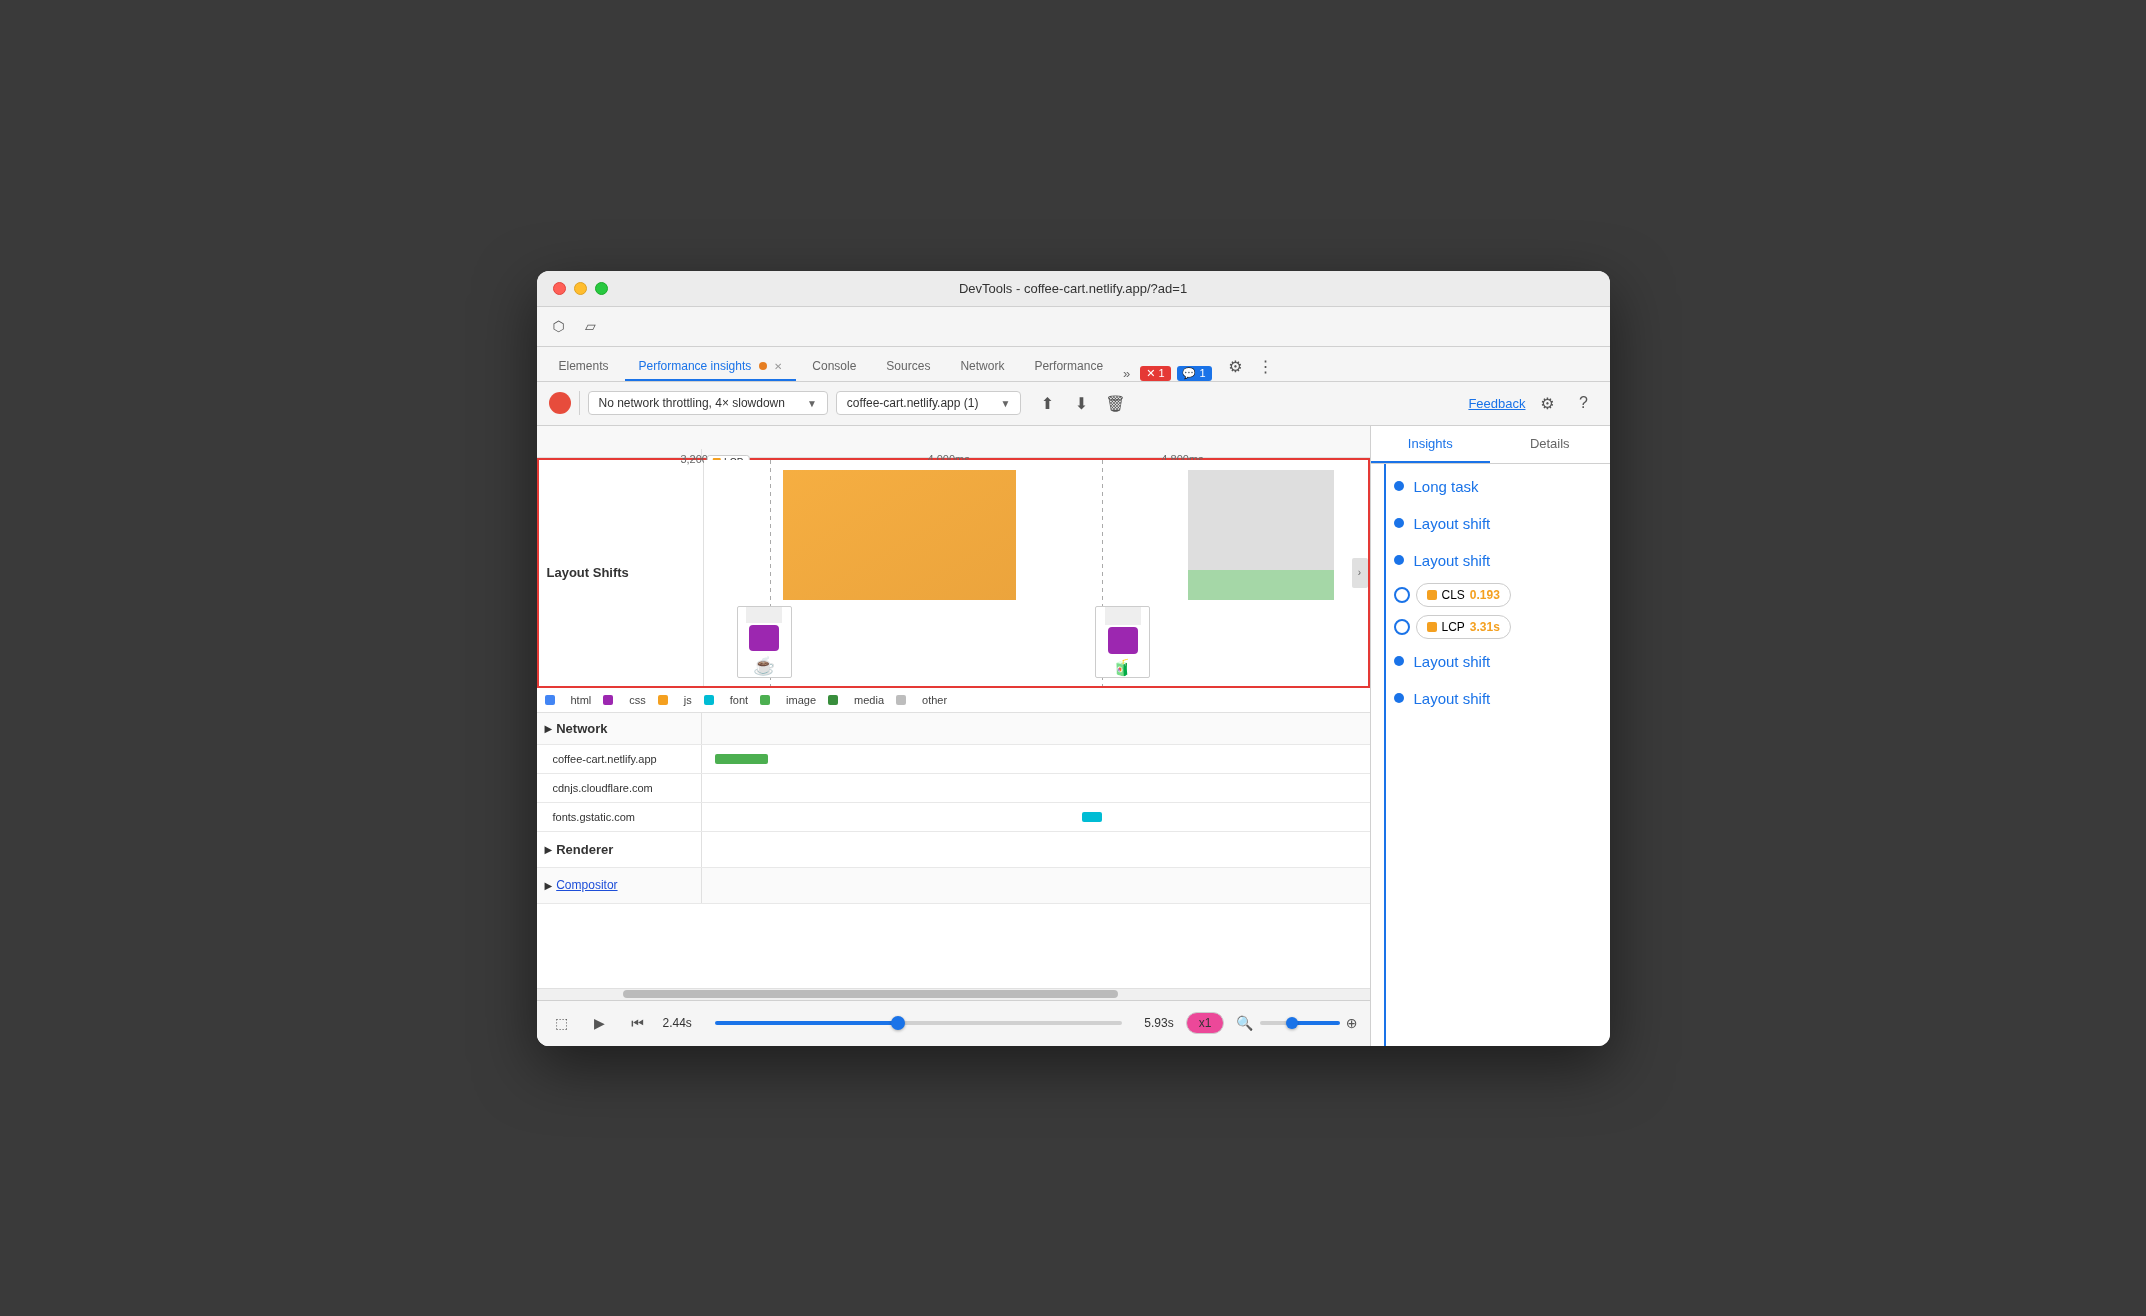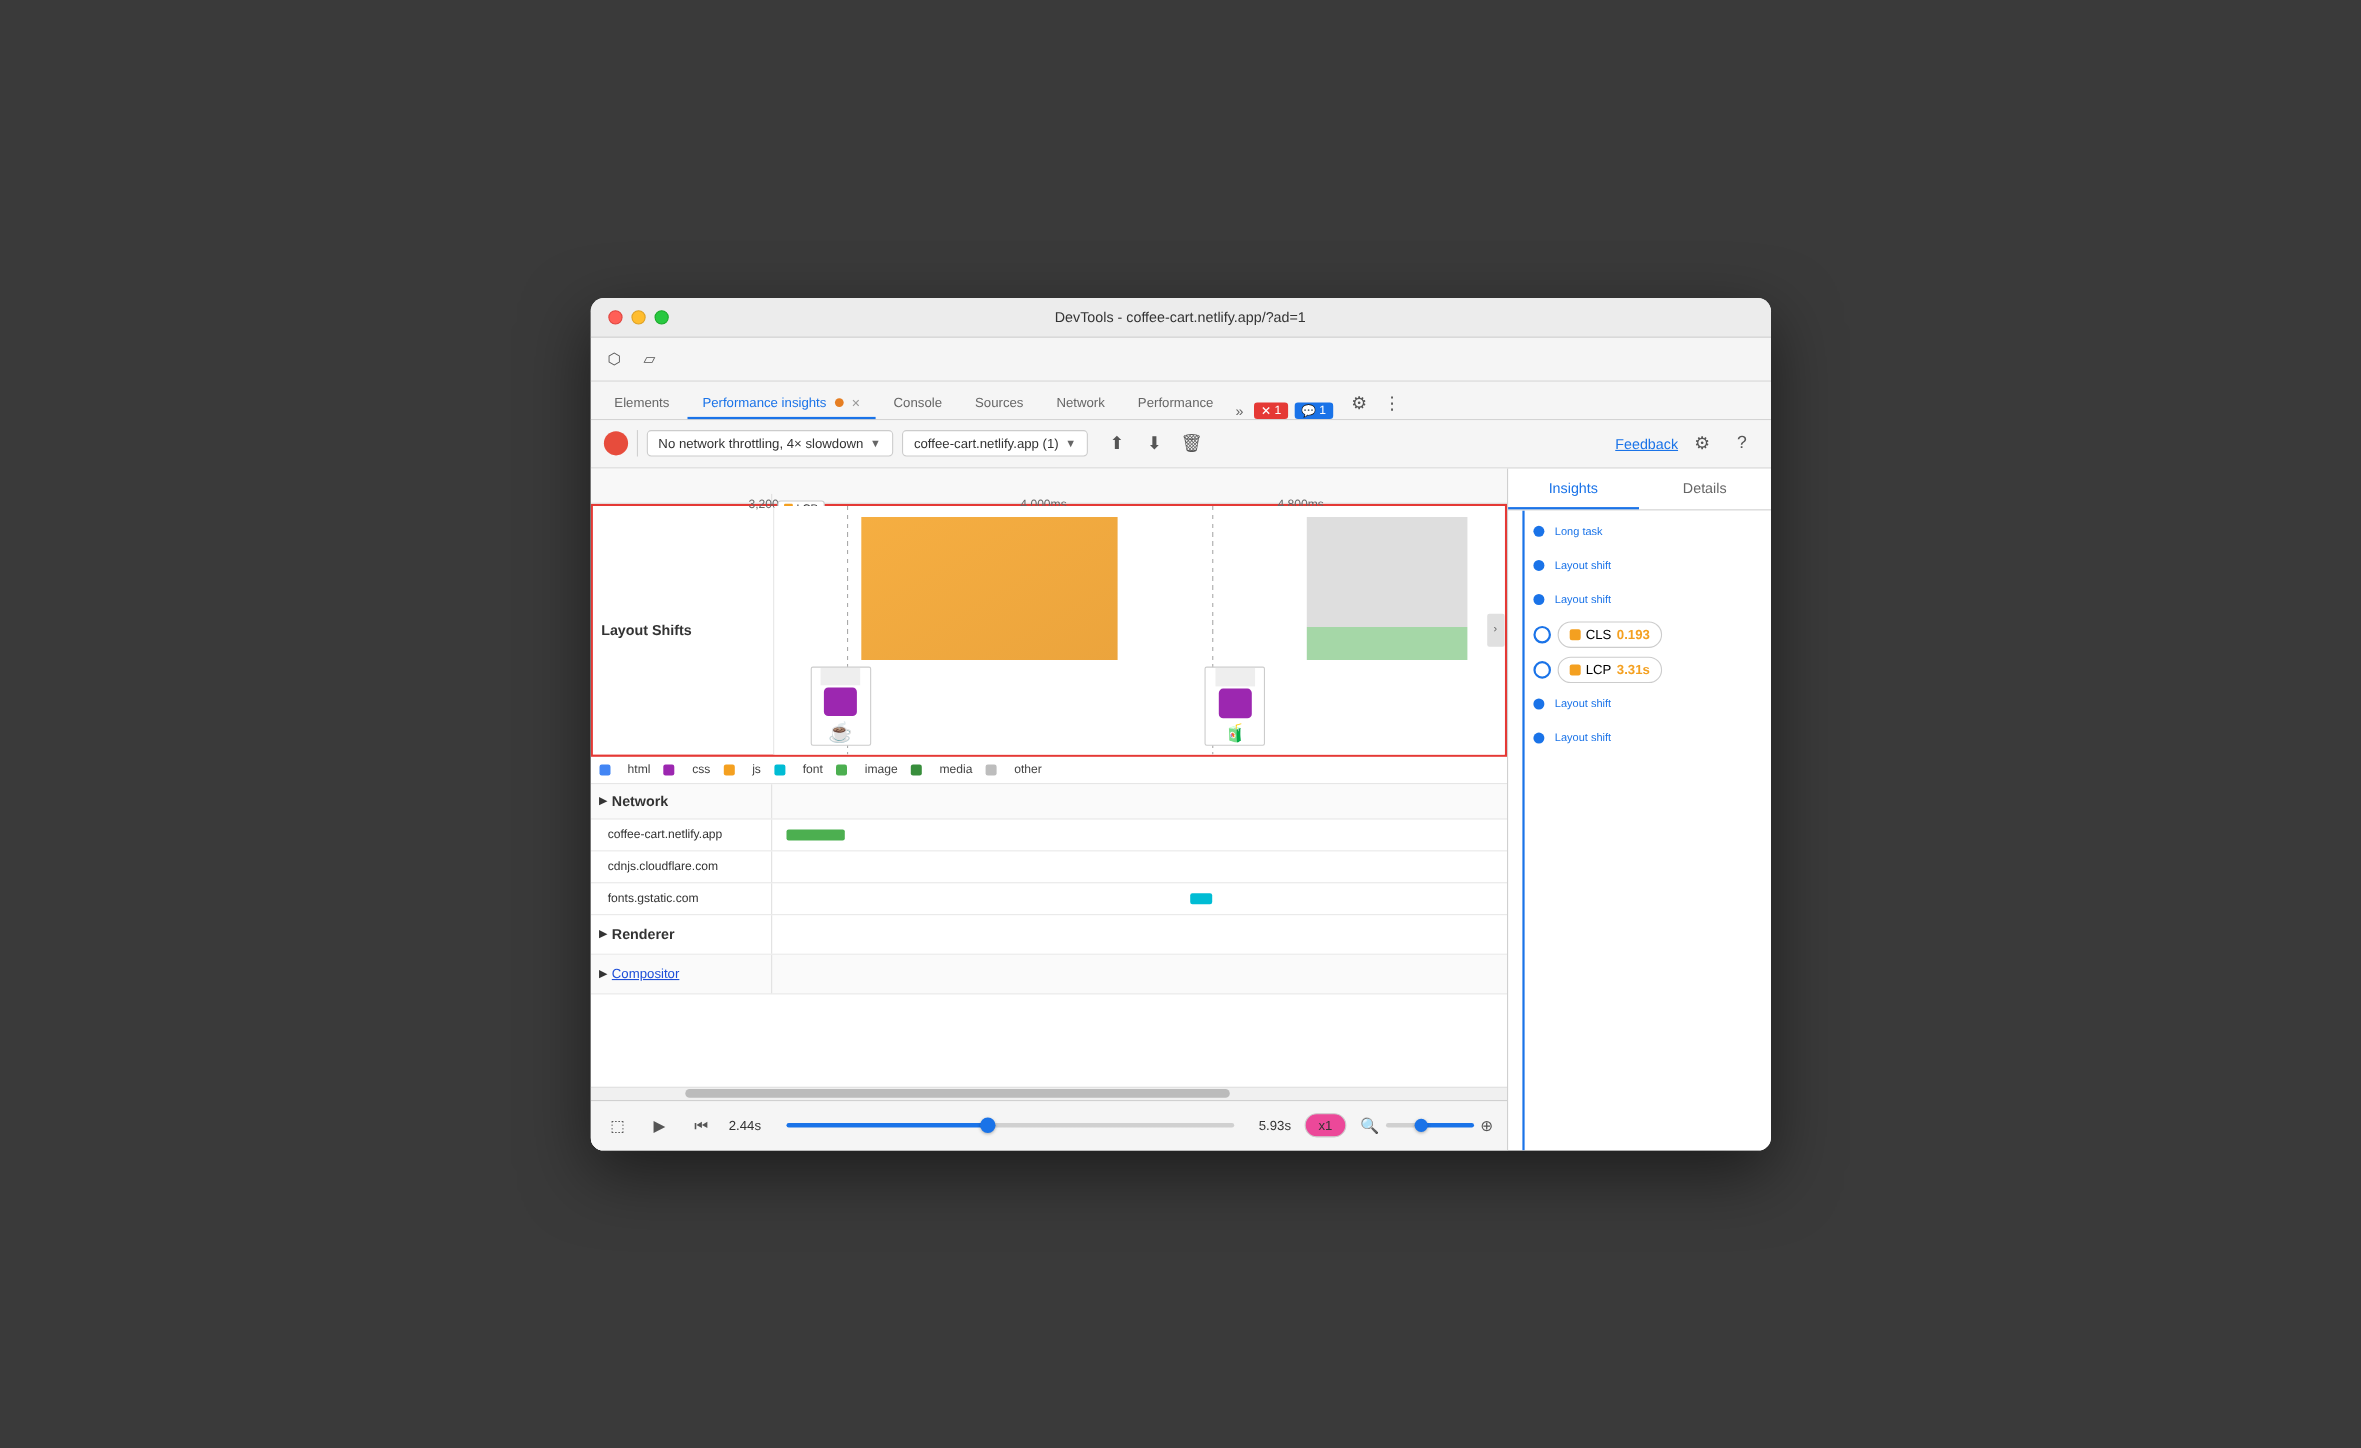--- a/index.html
+++ b/index.html
@@ -122,21 +122,21 @@
     }
     .dropdown-btn {
       background: white;
       border: 1px solid #ccc;
       border-radius: 4px;
       padding: 4px 10px;
       font-size: 12px;
       cursor: pointer;
       display: flex;
       align-items: center;
-      gap: 6px;
+      gap: 22px;
       color: #333;
     }
     .dropdown-btn .caret { font-size: 10px; color: #666; }
     .feedback-link {
       margin-left: auto;
       color: #1a73e8;
       font-size: 13px;
       text-decoration: underline;
       cursor: pointer;
     }
@@ -456,21 +456,21 @@
       color: #666;
       cursor: pointer;
       border-bottom: 2px solid transparent;
     }
     .panel-tab.active {
       color: #1a73e8;
       border-bottom: 2px solid #1a73e8;
     }
     .insight-link {
       color: #1a73e8;
-      font-size: 10px;
+      font-size: 15px;
       text-decoration: none;
     }
     .insight-badge {
       background: white;
       border: 1px solid #ccc;
       border-radius: 12px;
       padding: 4px 10px;
       font-size: 12px;
       display: flex;
       align-items: center;

